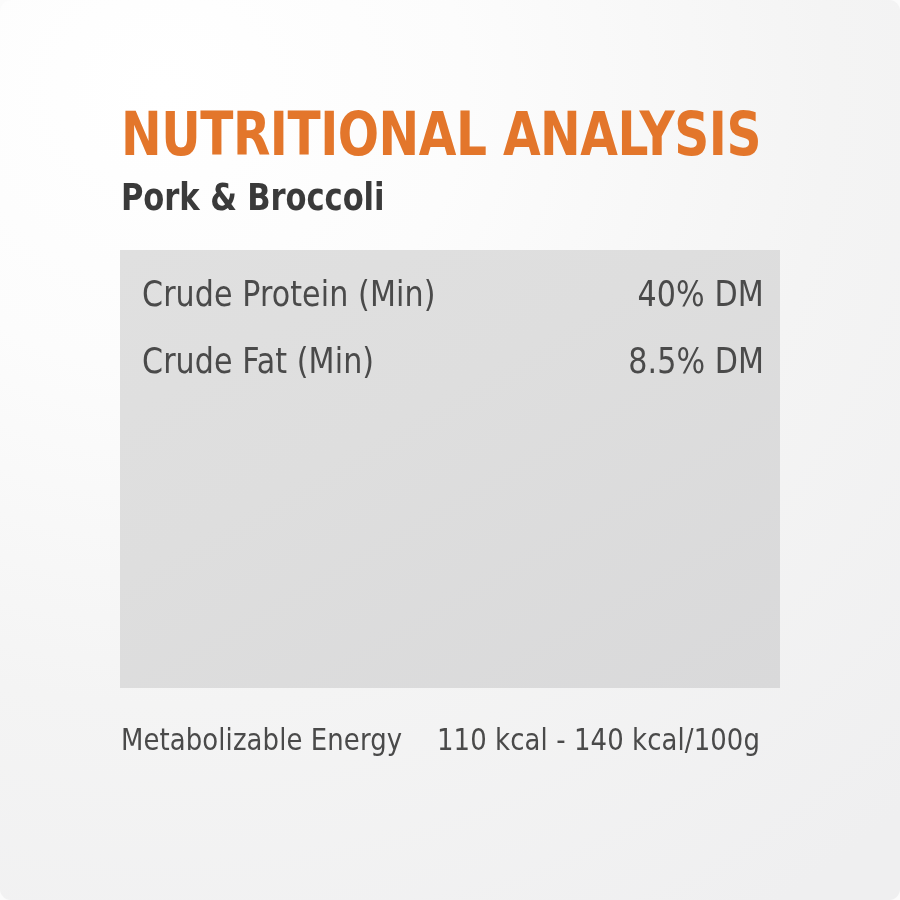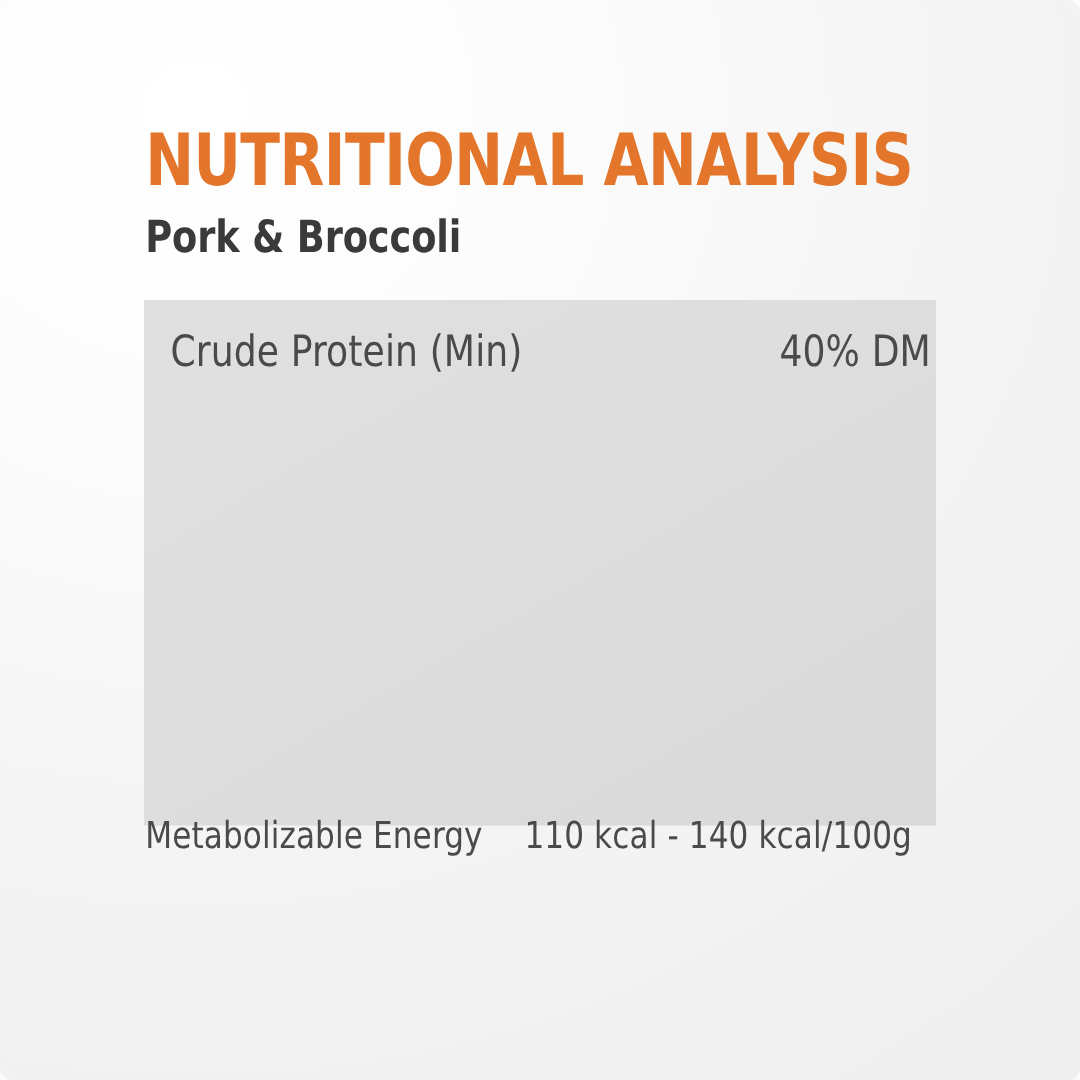--- a/index.html
+++ b/index.html
@@ -63,21 +63,21 @@
 
   
 
   .panel {
     position: absolute;
     left: 120px;
     top: 250px;
     width: 660px;
     height: 438px;
     background: linear-gradient(150deg, #e0e0e0 0%, #dedede 40%, #d9d9da 100%);
-    padding: 22px 4px 22px 22px;
+    padding: 22px 16px 22px 22px;
   }
 
   .rows {
     display: flex;
     flex-direction: column;
   }
 
   .row {
     display: flex;
     align-items: baseline;
@@ -98,21 +98,21 @@
   }
 
   .row-label { transform-origin: left center; }
   .row-value { transform-origin: right center; text-align: right; }
 
   
 
   .footer {
     position: absolute;
     left: 121px;
-    top: 678px;
+    top: 720px;
     display: flex;
     align-items: flex-end;
   }
 
   .footer-label,
   .footer-value {
     font-family: "Liberation Sans Narrow", "DejaVu Sans Condensed", "Liberation Sans", sans-serif;
     font-weight: 400;
     font-size: 31px;
     line-height: 38px;
@@ -136,20 +136,24 @@
   </div>
 
   <div class="panel">
     <div class="rows">
 
       <div class="row">
         <span class="row-label">Crude Protein (Min)</span>
         <span class="row-value">40% DM</span>
       </div>
 
+      <div class="row">
+        <span class="row-label">Crude Fat (Min)</span>
+        <span class="row-value">8.5% DM</span>
+      </div>
 
 
 
 
 
     </div>
   </div>
 
   <div class="footer">
     <span class="footer-label">Metabolizable Energy</span>

